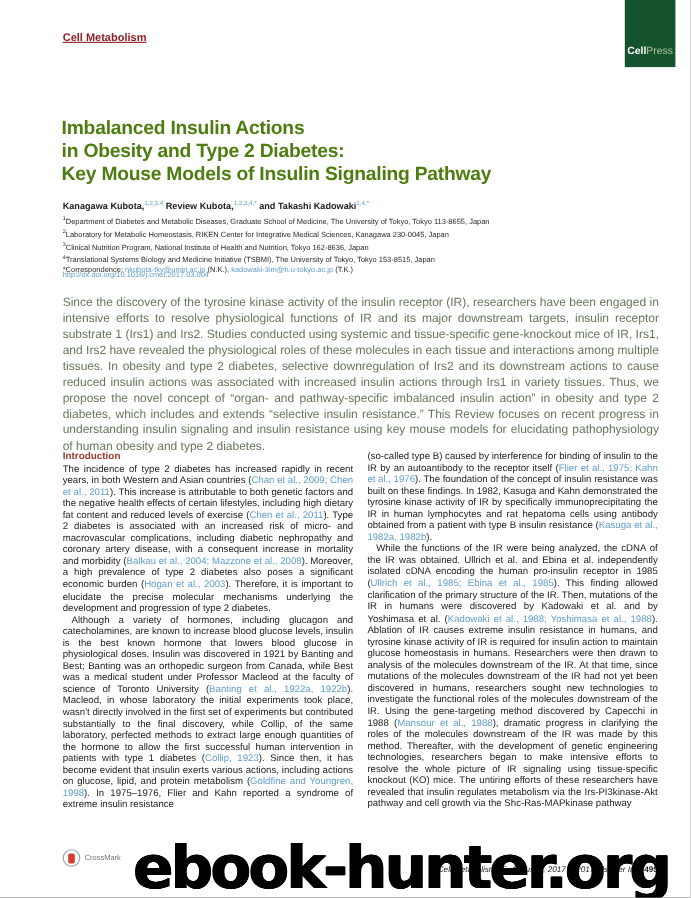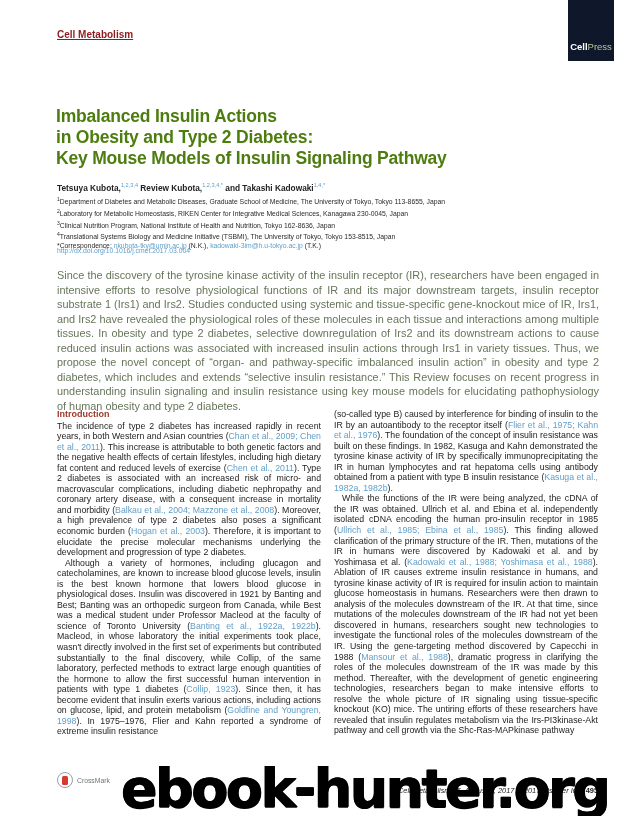--- a/index.html
+++ b/index.html
@@ -6,21 +6,21 @@
   .page{
     position:relative;width:628px;height:816px;margin:0 auto;
     background:#ffffff;overflow:hidden;
     font-family:"Liberation Sans", sans-serif;
     -webkit-font-smoothing:antialiased;
   }
   
   .journal{position:absolute;left:57px;top:29px;font-size:10px;font-weight:700;color:#8e1b1f;text-decoration:underline;}
   .review{position:absolute;left:56px;top:40px;font-size:26px;font-weight:700;color:#c1c2c4;letter-spacing:.5px;}
   .cellpress{
-    position:absolute;left:568px;top:0;width:46px;height:61px;background:#0f172a;
+    position:absolute;left:568px;top:0;width:46px;height:61px;background:#14532d;
     display:flex;align-items:flex-end;justify-content:center;padding-bottom:7px;box-sizing:border-box;
   }
   .cellpress .lc{font-size:9.5px;font-weight:700;color:#ffffff;letter-spacing:0;}
   .cellpress .lp{font-size:9.5px;font-weight:400;color:#b5c79b;}
   
   .title{
     position:absolute;left:56px;top:106px;width:520px;margin:0;
     font-size:17.5px;line-height:21px;font-weight:700;color:#4d7c0f;letter-spacing:-.2px;
   }
   .authors{position:absolute;left:57px;top:182px;font-size:8.3px;font-weight:700;color:#222;white-space:nowrap;}
@@ -70,21 +70,21 @@
     <span><span class="lc">Cell</span><span class="lp">Press</span></span>
   </div>
 
   <h1 class="title">
     <span>Imbalanced Insulin Actions</span><br>
     <span>in Obesity and Type 2 Diabetes:</span><br>
     <span>Key Mouse Models of Insulin Signaling Pathway</span>
   </h1>
 
   <div class="authors">
-    <span>Tetsuya Kubota,</span><sup>1,2,3,4</sup><span> Review Kubota,</span><sup>1,2,3,4,*</sup><span> and Takashi Kadowaki</span><sup>1,4,*</sup>
+    <span>Kanagawa Kubota,</span><sup>1,2,3,4</sup><span> Review Kubota,</span><sup>1,2,3,4,*</sup><span> and Takashi Kadowaki</span><sup>1,4,*</sup>
   </div>
 
   <div class="affils">
     <div><sup>1</sup><span>Department of Diabetes and Metabolic Diseases, Graduate School of Medicine, The University of Tokyo, Tokyo 113-8655, Japan</span></div>
     <div><sup>2</sup><span>Laboratory for Metabolic Homeostasis, RIKEN Center for Integrative Medical Sciences, Kanagawa 230-0045, Japan</span></div>
     <div><sup>3</sup><span>Clinical Nutrition Program, National Institute of Health and Nutrition, Tokyo 162-8636, Japan</span></div>
     <div><sup>4</sup><span>Translational Systems Biology and Medicine Initiative (TSBMI), The University of Tokyo, Tokyo 153-8515, Japan</span></div>
     <div><span>*Correspondence: </span><span class="link">nkubota-tky@umin.ac.jp</span><span> (N.K.), </span><span class="link">kadowaki-3im@h.u-tokyo.ac.jp</span><span> (T.K.)</span></div>
   </div>
 

